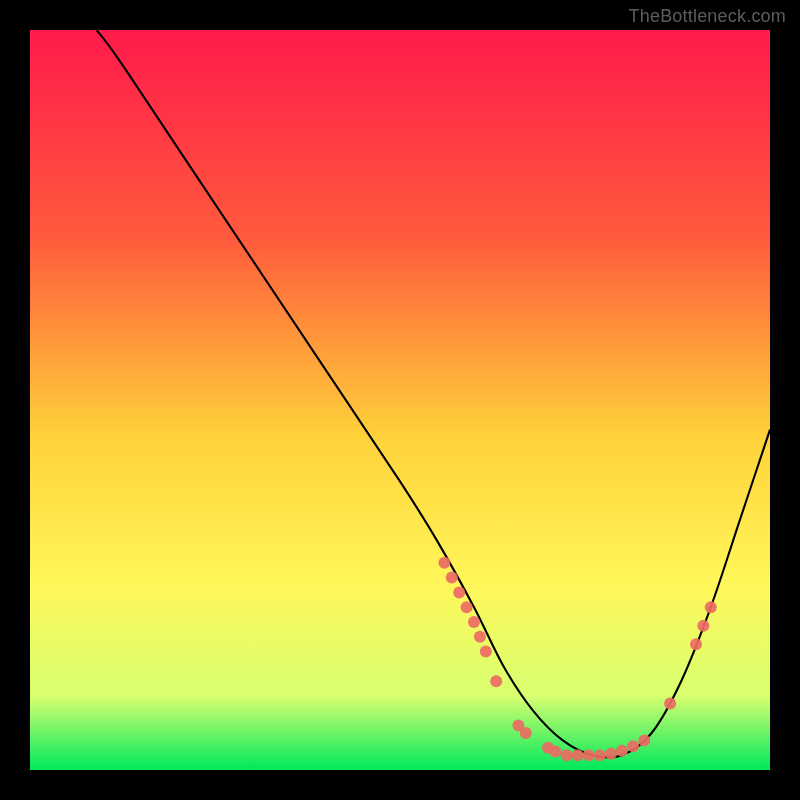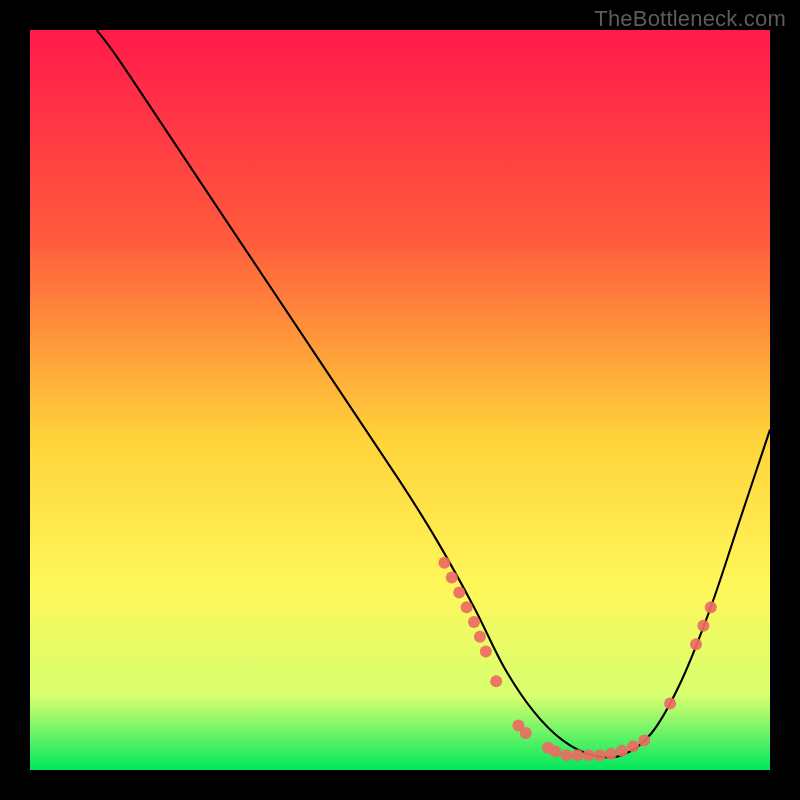--- a/index.html
+++ b/index.html
@@ -10,21 +10,21 @@
     background: #000;
     font-family: Arial, Helvetica, sans-serif;
     overflow: hidden;
     position: relative;
   }
   .watermark {
     position: absolute;
     top: 6px;
     right: 14px;
     color: #5c5c5c;
-    font-size: 22px;
+    font-size: 18px;
     font-weight: 500;
     z-index: 10;
     letter-spacing: 0.2px;
   }
   .plot {
     position: absolute;
     left: 30px;
     top: 30px;
     width: 740px;
     height: 740px;

